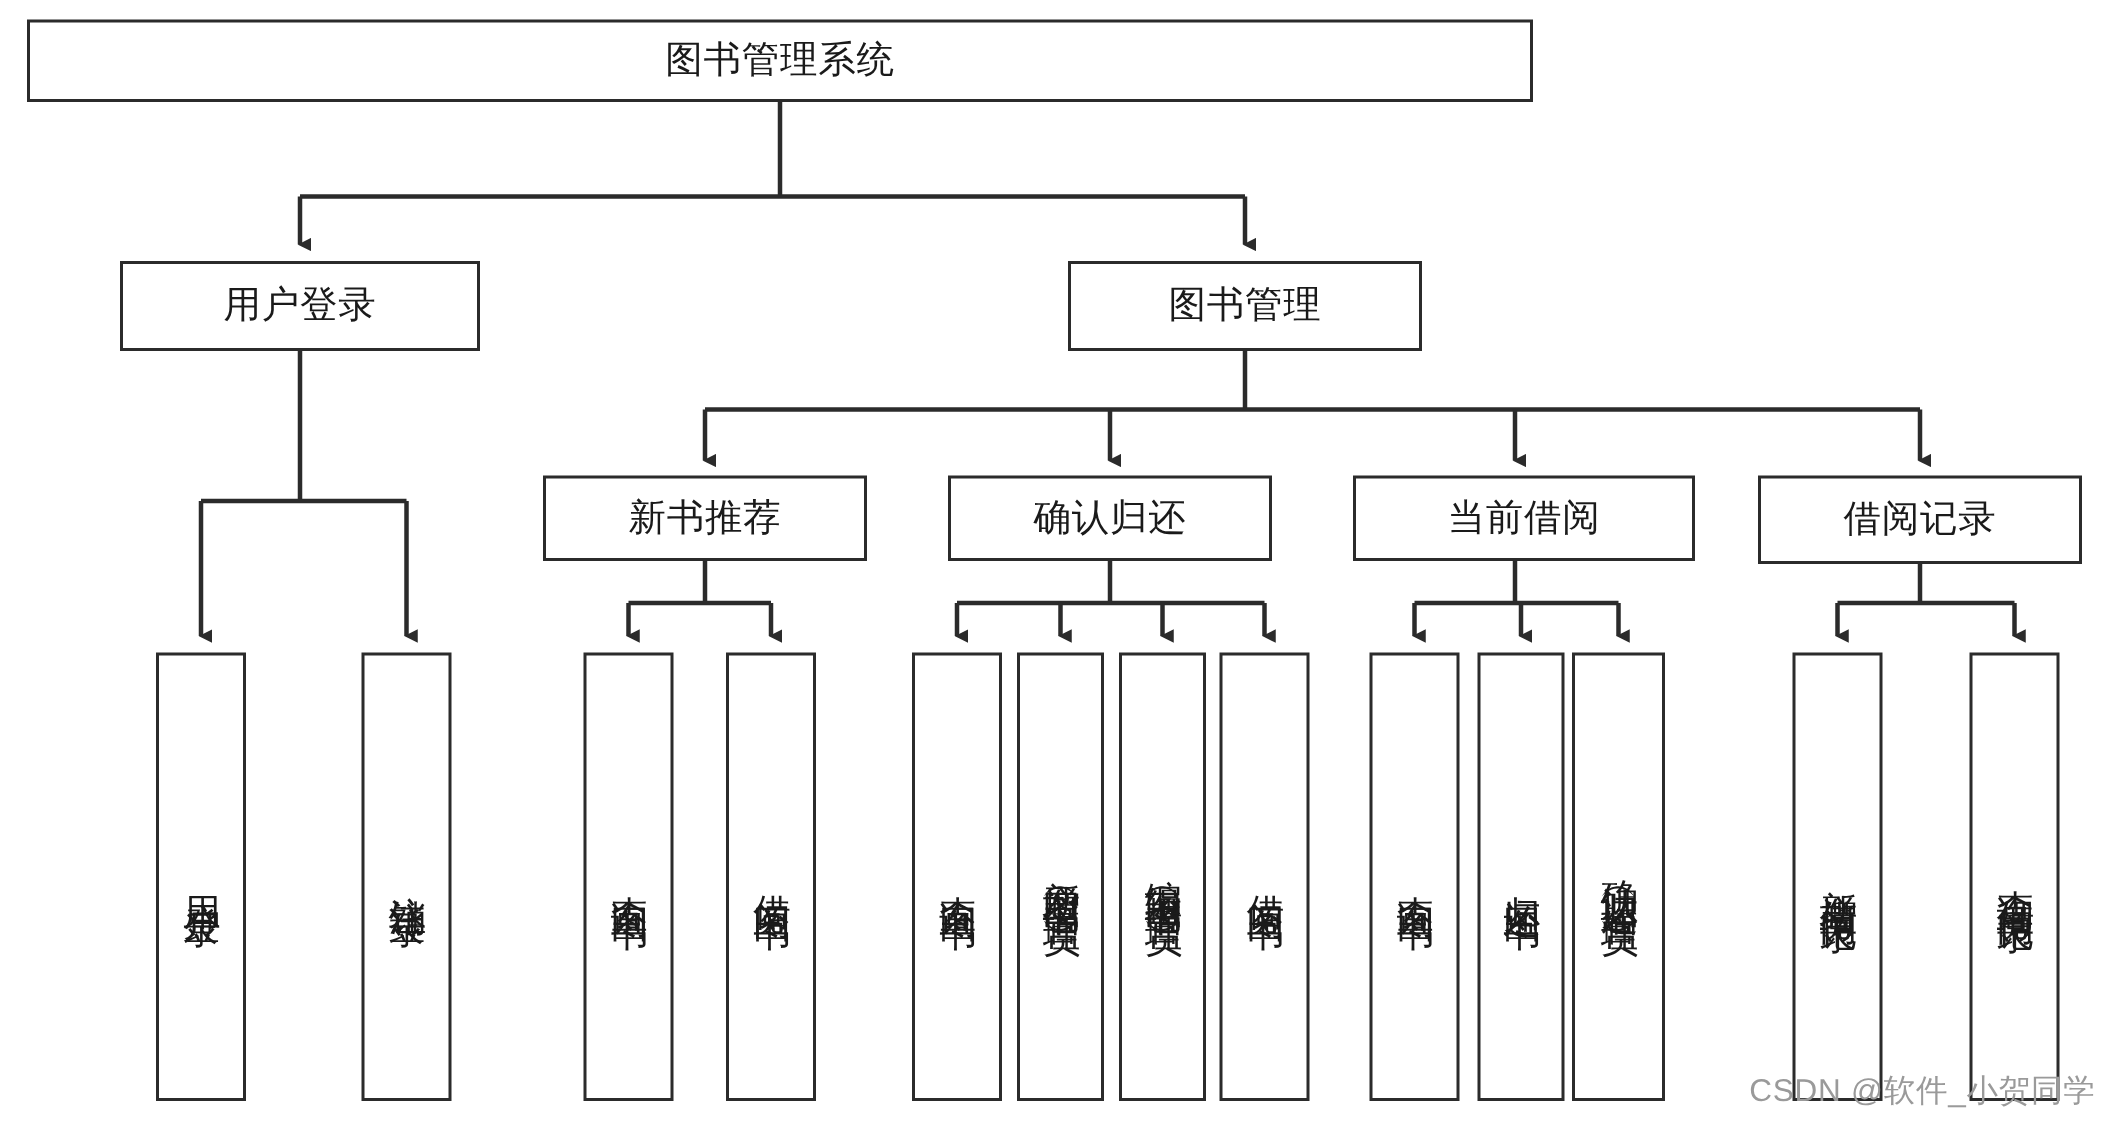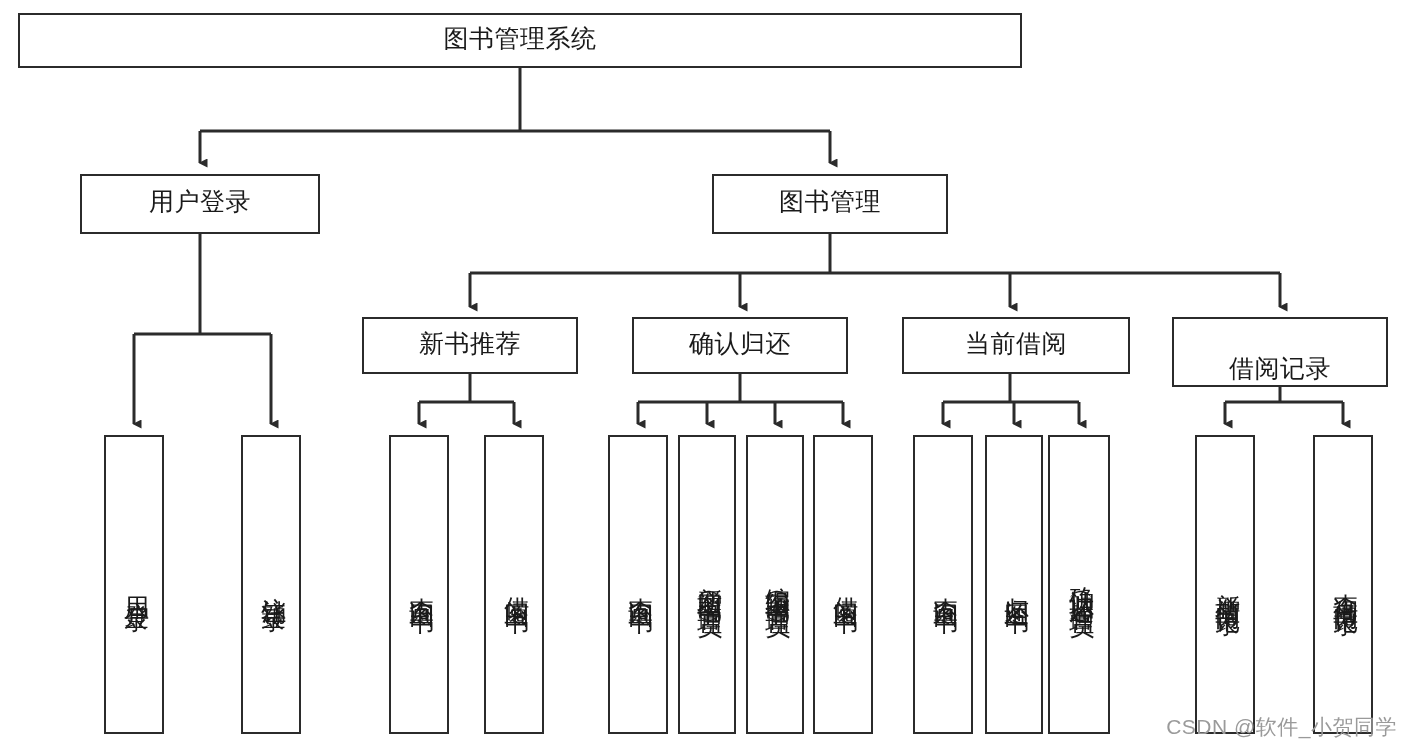--- a/index.html
+++ b/index.html
@@ -29,21 +29,20 @@
   }
   .node {
     position: absolute;
     box-sizing: border-box;
     border: 2.5px solid #2b2b2b;
     background: #ffffff;
     display: flex;
     align-items: center;
     justify-content: center;
     color: #1a1a1a;
-    font-family: Liberation Mono, monospace;
   }
   .node .label {
     display: block;
     text-align: center;
     line-height: 1.18;
     letter-spacing: 0.5px;
   }
   
   .node.h .label {
     font-size: 25px;
@@ -143,21 +142,21 @@
 
   <div class="node h" style="left:712px; top:174px; width:236px; height:60px;">
     <span class="label">图书管理</span>
   </div>
   <div class="node h" style="left:632px; top:317px; width:216px; height:57px;">
     <span class="label">确认归还</span>
   </div>
   <div class="node h" style="left:902px; top:317px; width:228px; height:57px;">
     <span class="label">当前借阅</span>
   </div>
-  <div class="node h" style="left:1172px; top:317px; width:216px; height:70px;align-items:flex-end;">
+  <div class="node h" style="left:1172px; top:317px; width:216px; height:59px;">
     <span class="label">借阅记录</span>
   </div>
 
   <div class="node v" style="left:104px; top:435px; width:60px; height:299px;">
     <span class="label">用户登录</span>
   </div>
   <div class="node v" style="left:241px; top:435px; width:60px; height:299px;">
     <span class="label">注销登录</span>
   </div>
   <div class="node v" style="left:389px; top:435px; width:60px; height:299px;">

